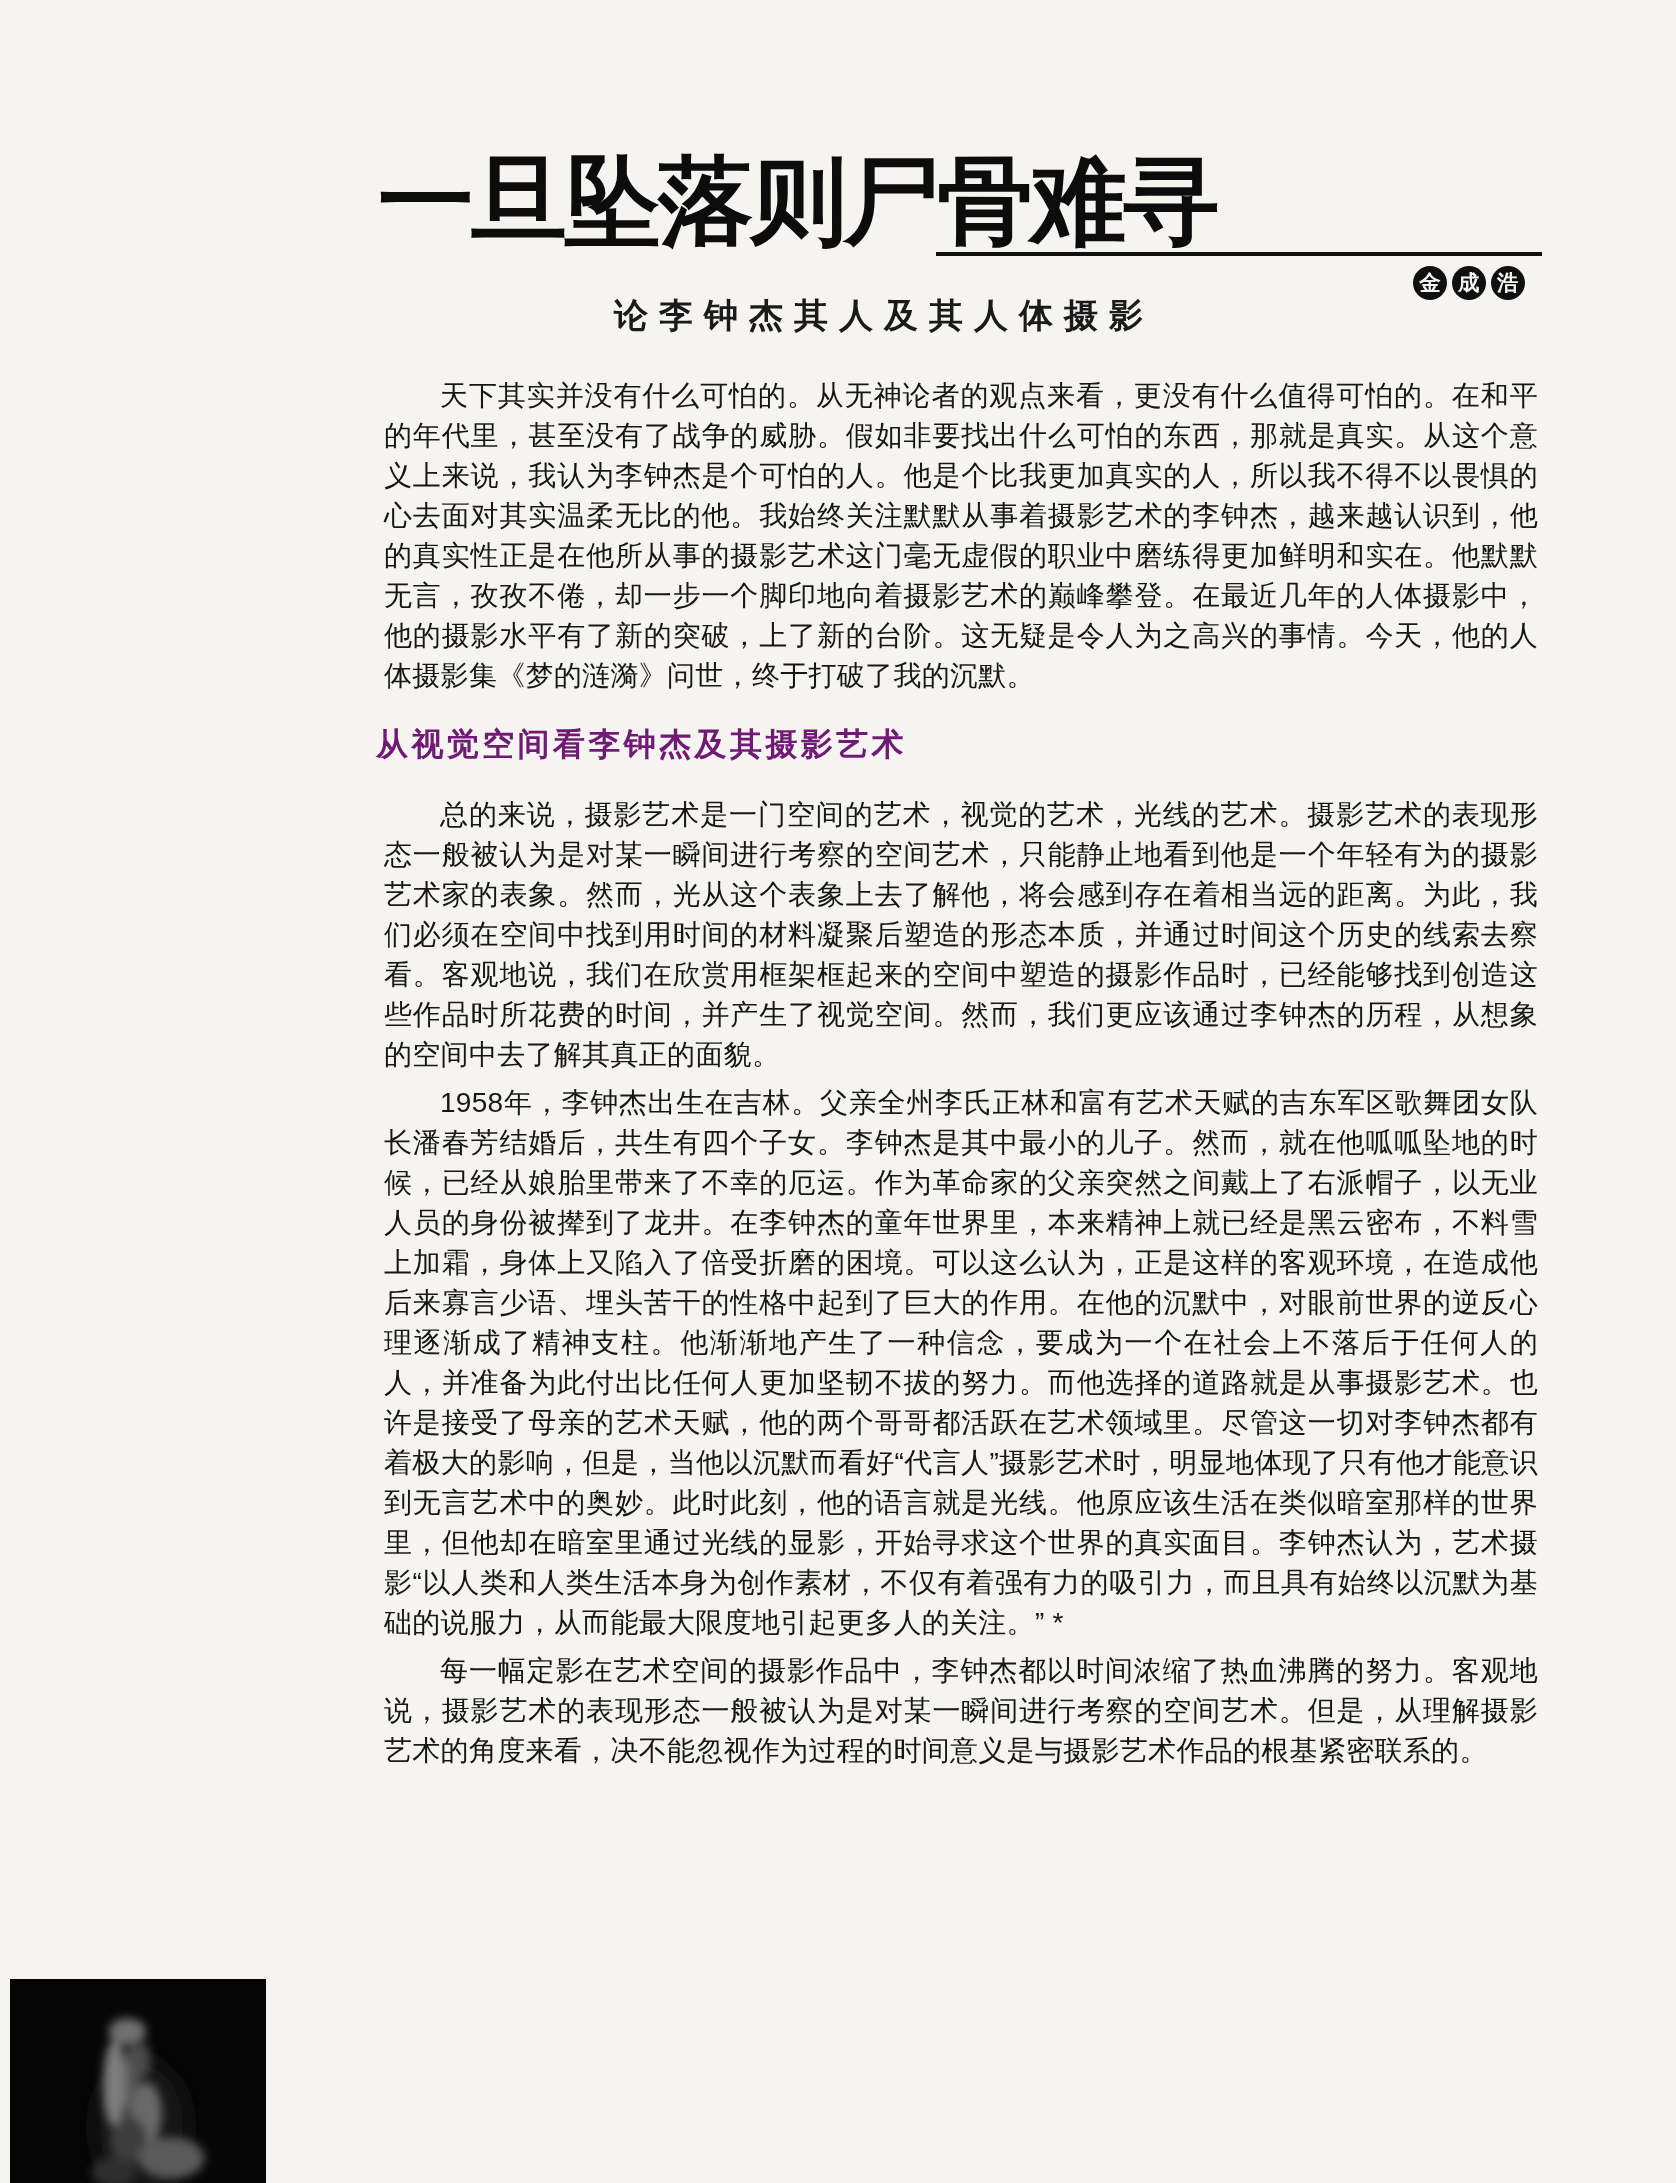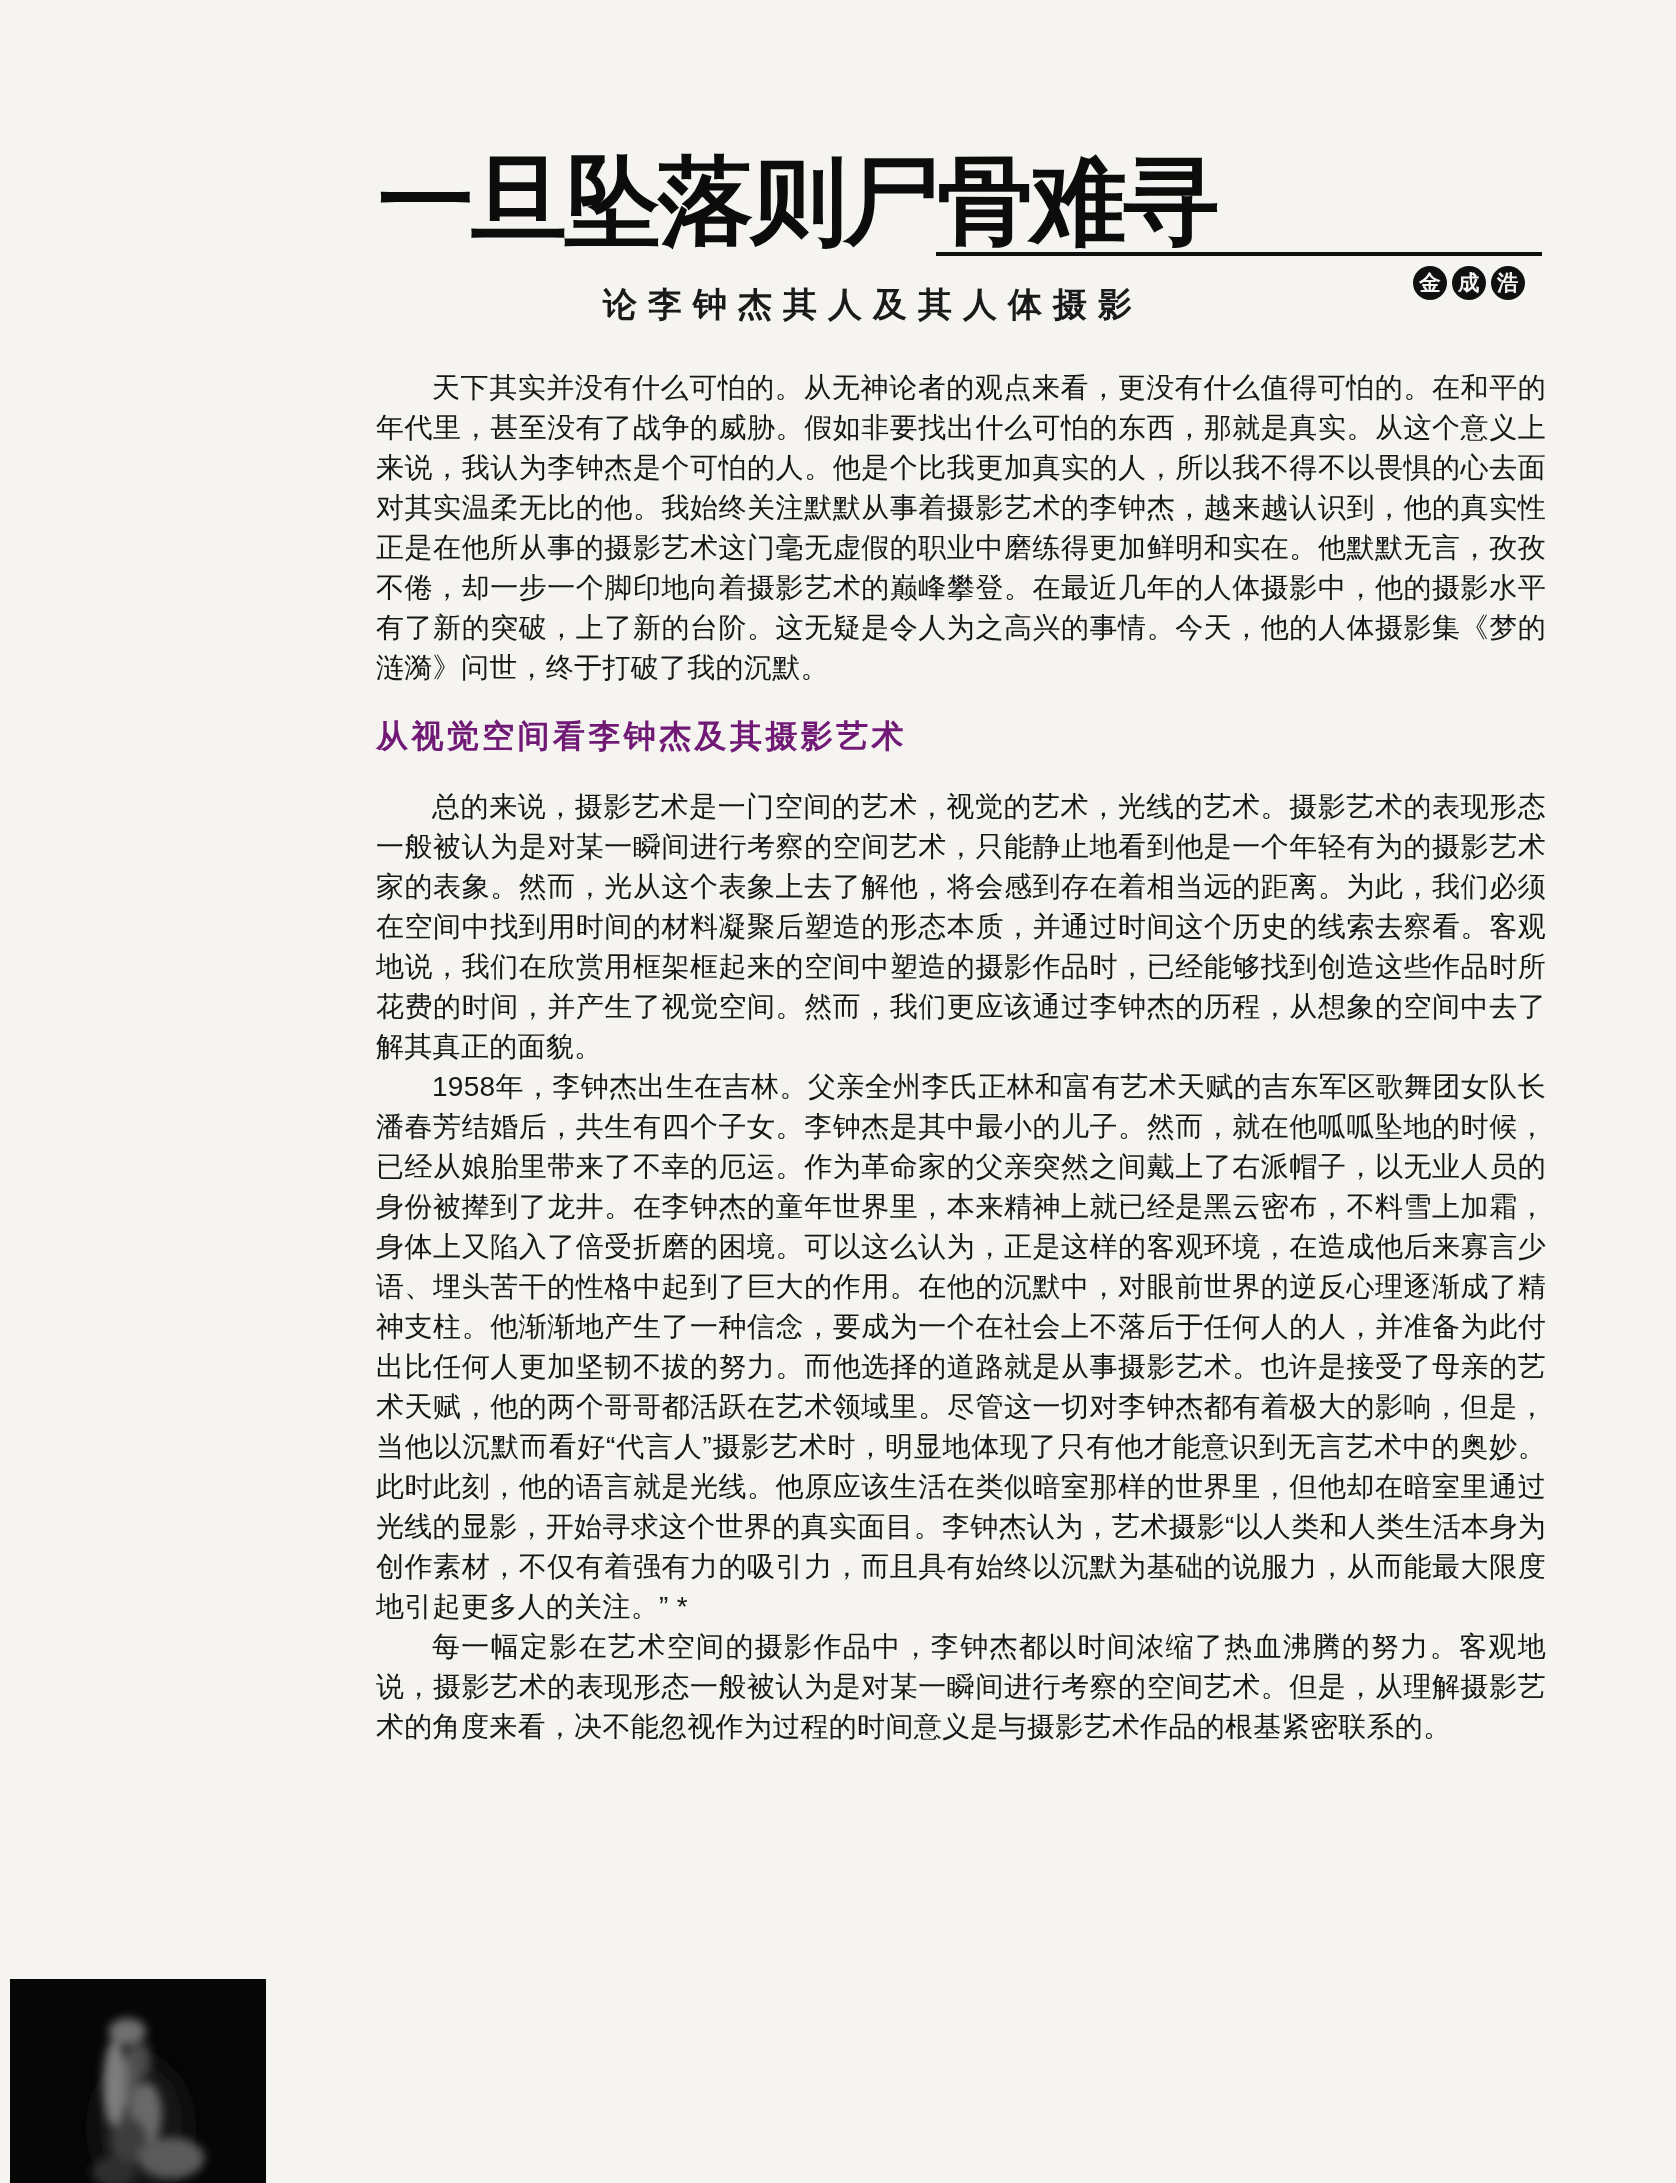--- a/index.html
+++ b/index.html
@@ -25,21 +25,21 @@
     font-family:"Liberation Sans", sans-serif;
     white-space:nowrap;
   }
   .title-rule {
     position:absolute; left:936px; top:252px;
     width:606px; height:4.1px;
     background:#101010;
   }
   .subtitle {
     position:absolute; left:603px; top:286px;
-    margin:0;
+    margin:11px;
     font-size:34px; line-height:1.1;
     font-weight:700; color:#1a1a1a;
     letter-spacing:11px;
     font-family:"Liberation Serif", serif;
     white-space:nowrap;
   }
   .author-seal {
     position:absolute; left:1413px; top:266px;
     display:flex; gap:4.8px;
   }
@@ -54,21 +54,21 @@
   
   .article-body {
     position:absolute; left:376px; top:368px;
     width:1170px;
     font-size:28px; line-height:40px;
     text-align:justify;
     color:#161616;
     letter-spacing:0.3px;
   }
   .article-body p {
-    margin:0;
+    margin:8px;
     text-indent:2em;
   }
   .section-heading {
     margin:29px 0 32px 0;
     font-size:32px; line-height:1.2;
     font-weight:700; color:#701a75;
     letter-spacing:3.4px;
     text-indent:0;
   }
   

